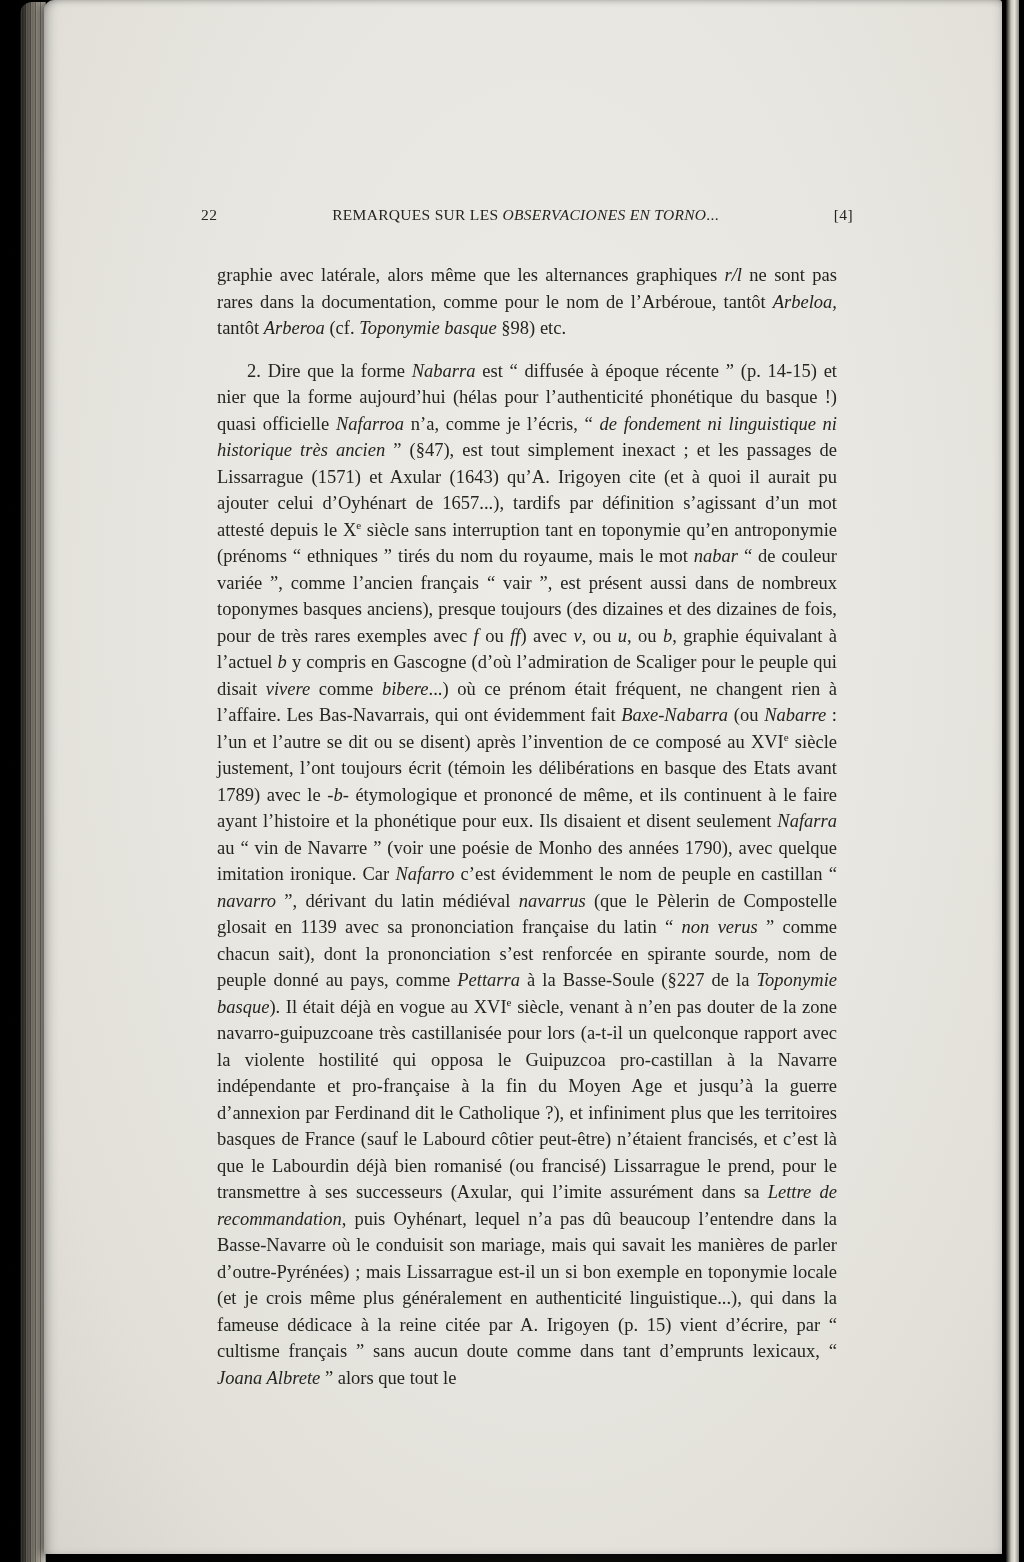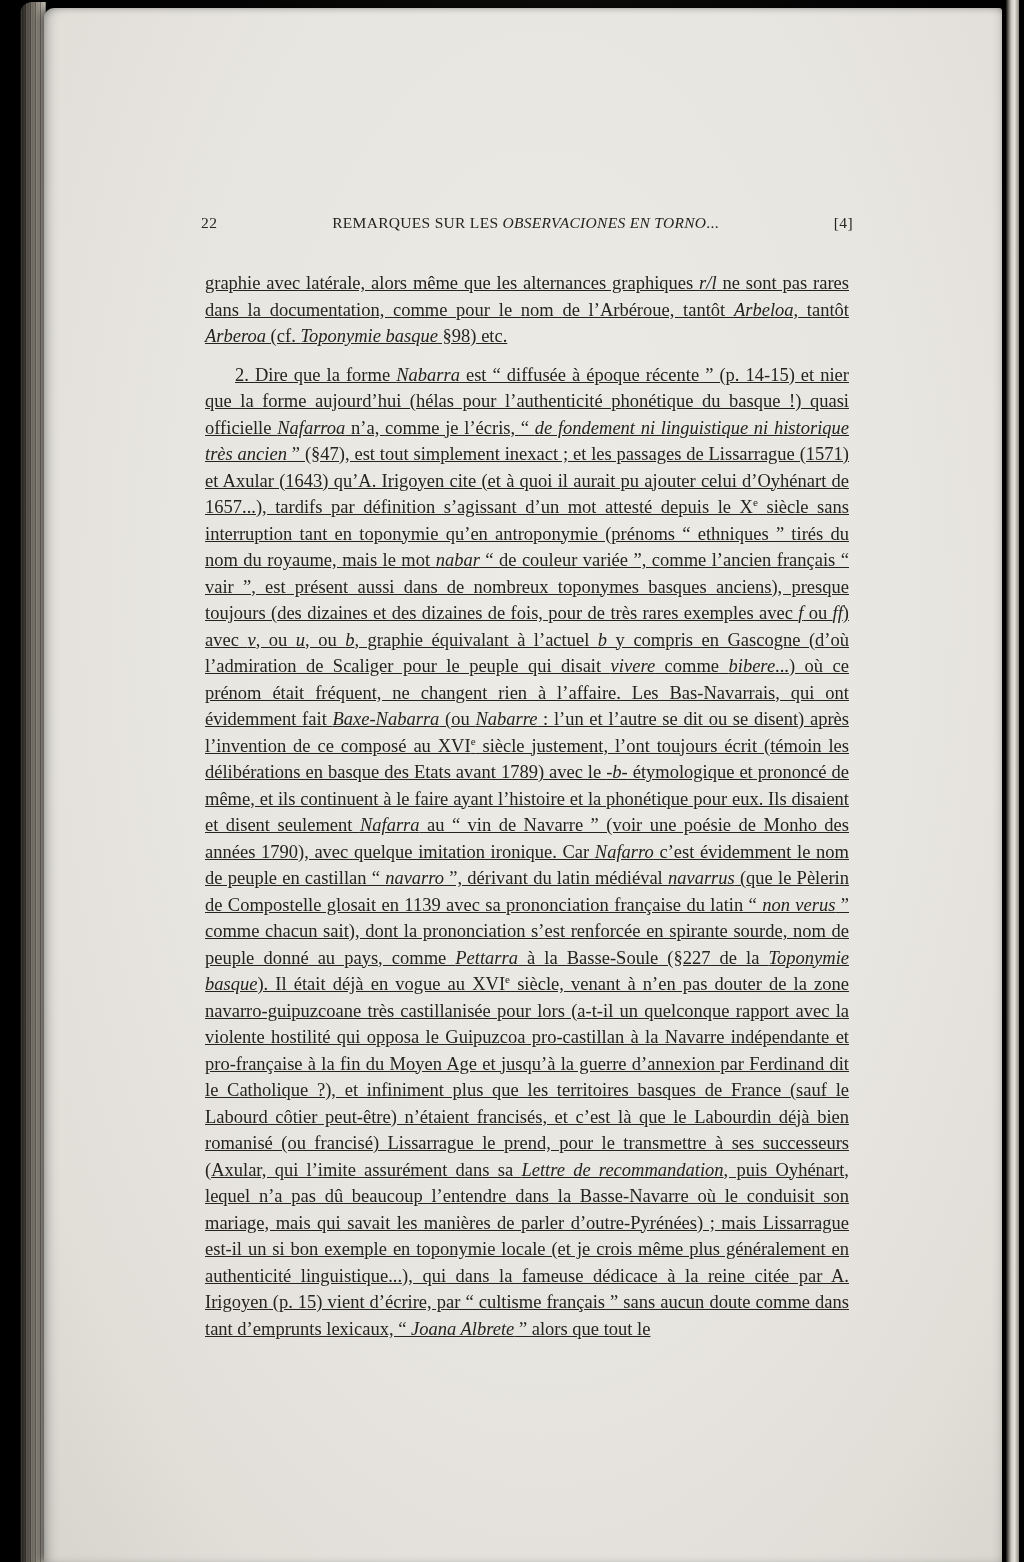--- a/index.html
+++ b/index.html
@@ -24,21 +24,21 @@
         rgba(255,255,255,0.10) 1px 2px,
         rgba(0,0,0,0) 2px 5px),
       linear-gradient(90deg, #171613 0%, #44413a 22%, #746f64 50%, #a29d91 78%, #c6c2b7 100%);
   }
   
   .next-page-edge {
     position: absolute; right: 5px; top: 0; width: 13px; height: 100%;
     background: linear-gradient(90deg, #12110f 0%, #c9c6bc 40%, #e5e3db 65%, #8f8b80 100%);
   }
   .page {
-    position: absolute; left: 44px; top: 8px; width: 958px; height: 1554px;
+    position: absolute; left: 44px; top: 0; width: 958px; height: 1554px;
     border-radius: 10px 3px 0 0;
     background:
       radial-gradient(ellipse at 52% 38%, #edebe5 0%, #e8e6e0 50%, #e1dfd8 80%, #d6d4cc 100%);
     box-shadow:
       inset 8px 0 14px -8px rgba(0,0,0,0.45),
       inset -6px 0 12px -8px rgba(0,0,0,0.30),
       inset 0 4px 8px -6px rgba(0,0,0,0.35),
       -4px 0 8px rgba(0,0,0,0.5);
   }
   .content {
@@ -50,21 +50,21 @@
     font-size: 15.5px; letter-spacing: 0.4px;
   }
   .running-header .title { letter-spacing: 0.3px; }
   .running-header .title i { letter-spacing: 0.3px; }
   .body-text {
     margin-top: 38px;
     font-size: 18.5px;
     line-height: 26.5px;
     text-align: justify;
   }
-  p.para { margin: 4px; text-decoration: underline; }
+  p.para { margin: 16px; }
   p.para.indent { text-indent: 30px; margin-top: 12px; }
   sup { font-size: 60%; line-height: 0; vertical-align: super; }
   i { font-style: italic; }
 </style>
 </head>
 <body>
 
 <div class="scan-bg">
   <div class="page-stack"></div>
   <div class="next-page-edge"></div>

